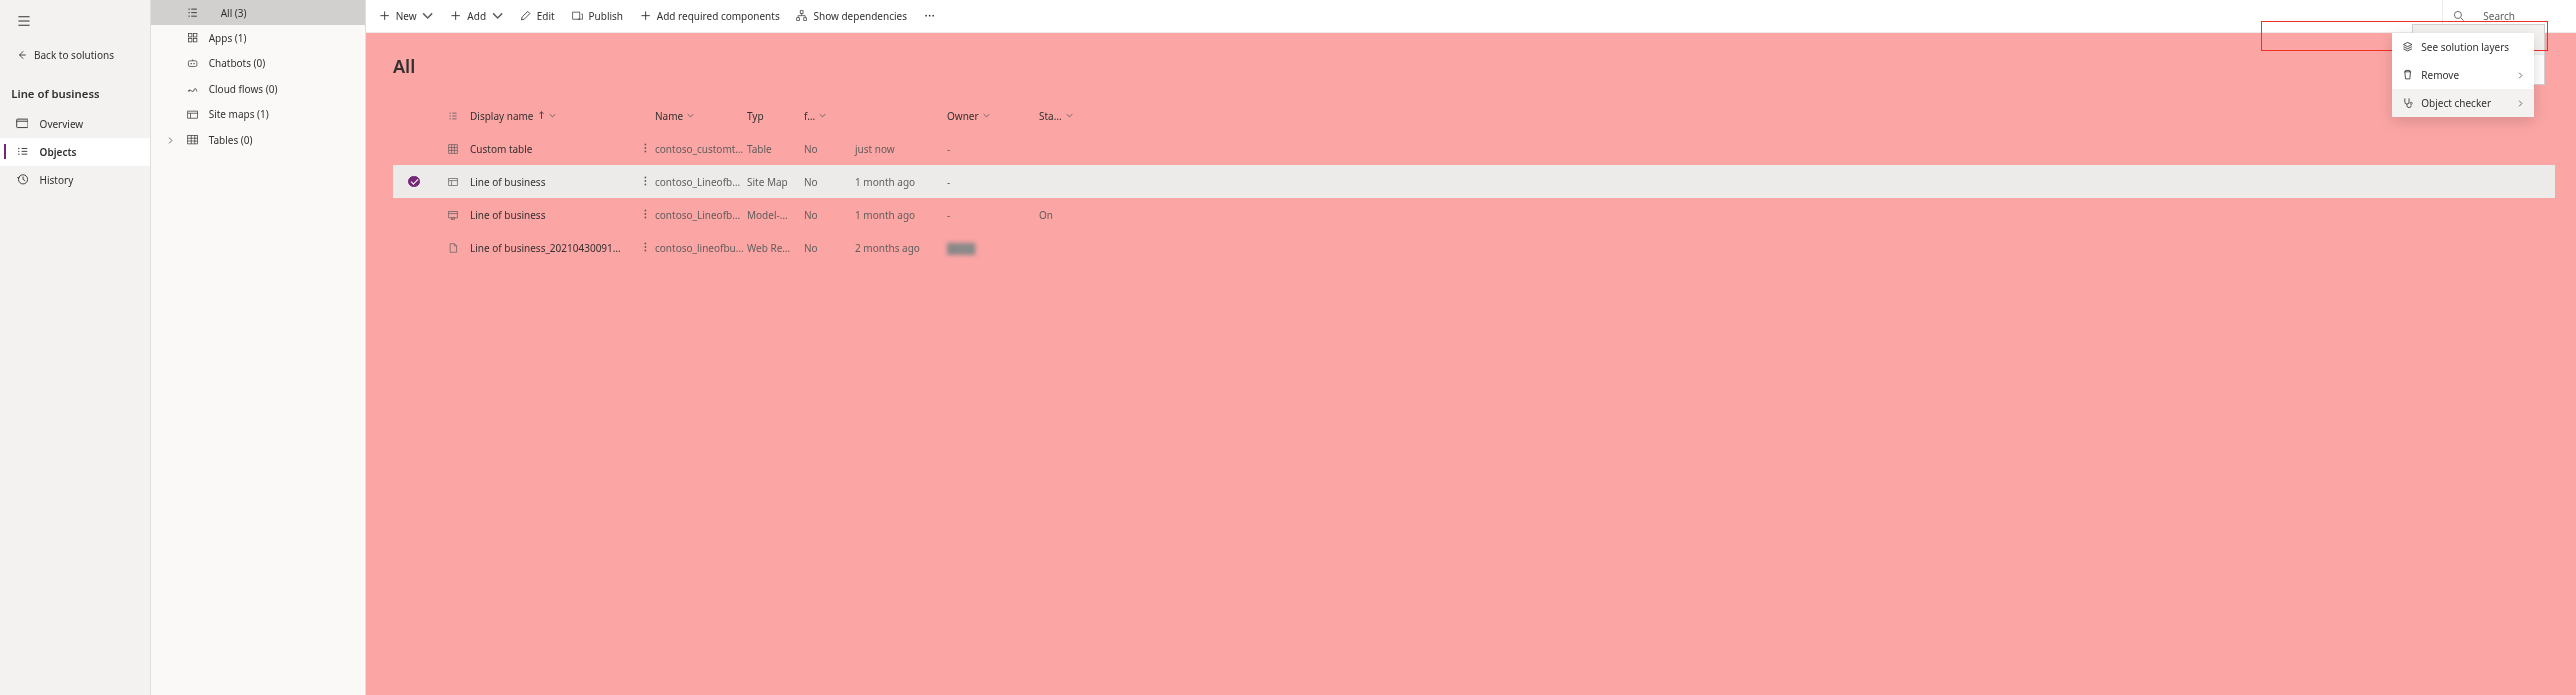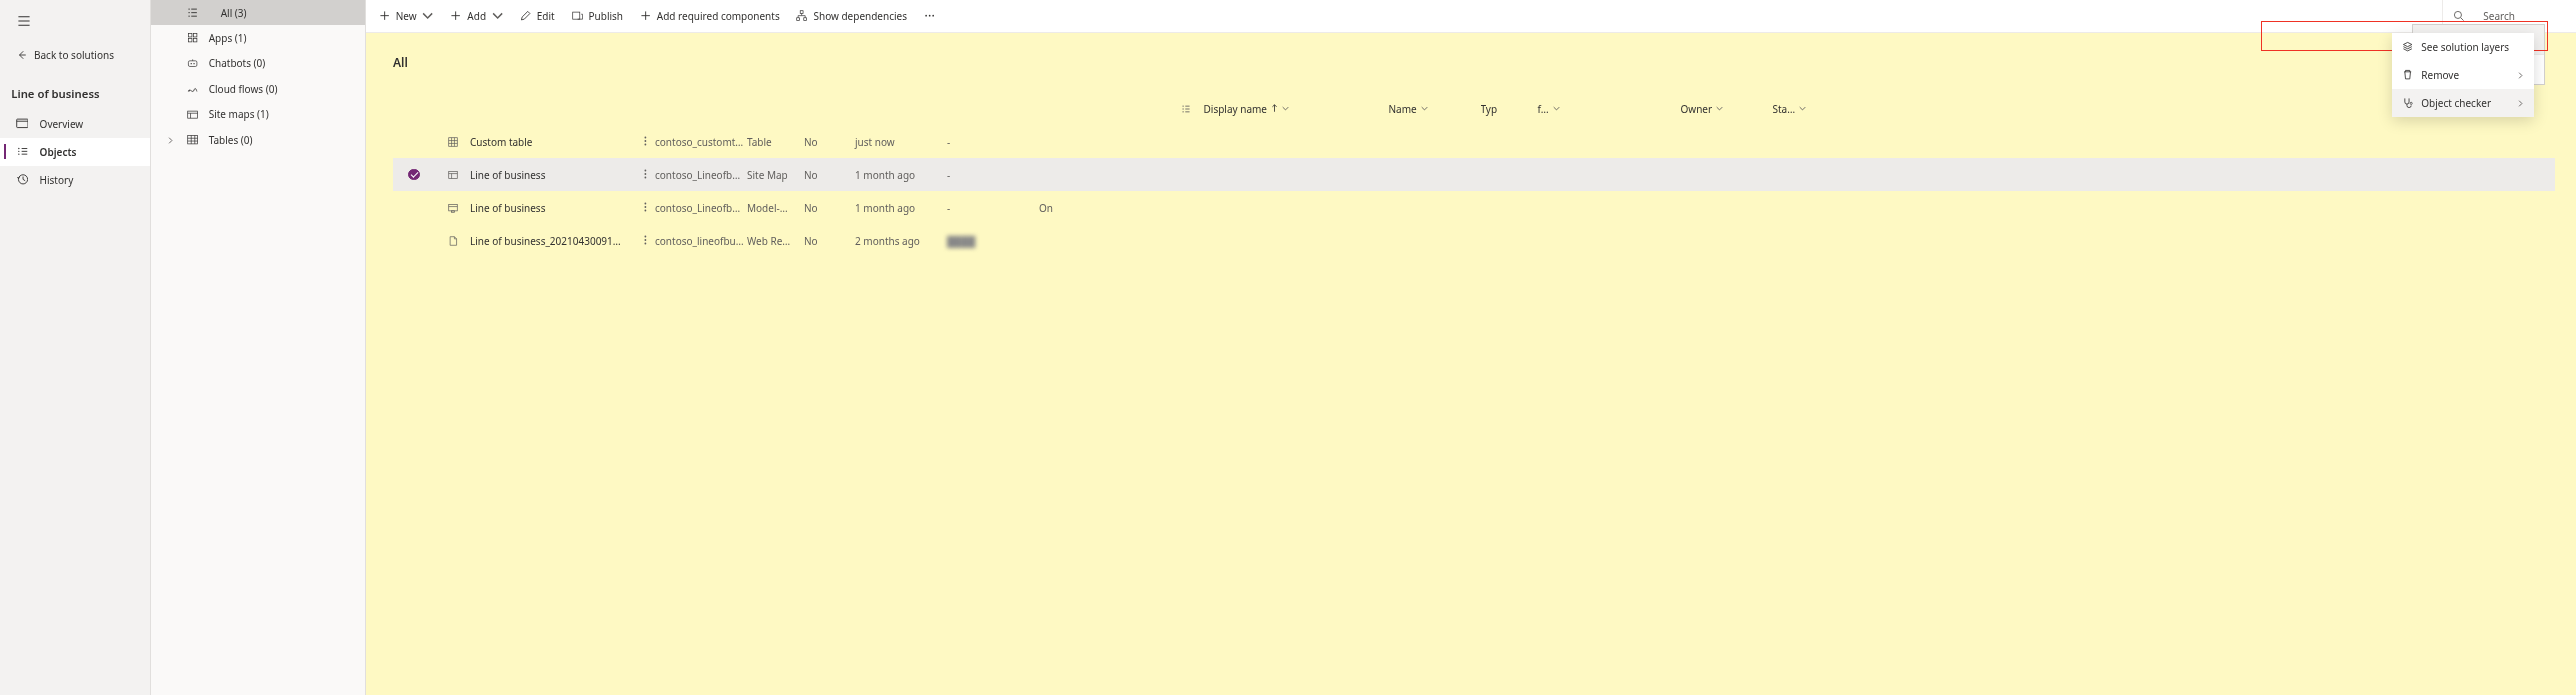--- a/index.html
+++ b/index.html
@@ -19,55 +19,55 @@
   .nav-icon { width: 12.7px; height: 12.7px; display: inline-flex; align-items: center; justify-content: center; }
 
   
   .tree { width: 215px; flex: 0 0 215px; background: #faf9f8; border-right: 0.7px solid #e1dfdd; }
   .tree-item { display: flex; align-items: center; gap: 10px; padding: 5.7px 8.5px 5.7px 35px; cursor: pointer; color: #323130; position: relative; }
   .tree-item.selected { background: #d2d0ce; gap: 22px; }
   .tree-item .chev { position: absolute; left: 15.6px; color: #605e5c; }
   .tree-icon { width: 12.7px; height: 12.7px; display: inline-flex; align-items: center; justify-content: center; color: #323130; }
 
   
-  .main { flex: 1; display: flex; flex-direction: column; min-width: 0; background: #fef9c3; position: relative; }
+  .main { flex: 1; display: flex; flex-direction: column; min-width: 0; background: #fca5a5; position: relative; }
 
   
   .toolbar { display: flex; align-items: center; height: 33px; border-bottom: 0.7px solid #edebe9; background: #fff; }
   .cmds { display: flex; align-items: center; flex: 1; padding: 0 5.7px; gap: 2.8px; }
   .cmd { display: inline-flex; align-items: center; gap: 5.7px; padding: 4.2px 7px; color: #323130; cursor: pointer; border-radius: 1.4px; }
   .cmd .chev-down { color: #605e5c; }
   .cmd svg { width: 11.3px; height: 11.3px; }
   .searchbox { display: flex; align-items: center; gap: 19px; width: 134px; border-left: 0.7px solid #edebe9; height: 100%; padding-left: 10px; color: #605e5c; }
 
   
   .notif { display: flex; align-items: center; gap: 10px; background: #dff6dd; color: #323130; padding: 7px 12.7px; position: relative; }
   .notif .close { position: absolute; right: 10px; top: 50%; transform: translateY(-50%); cursor: pointer; color: #323130; }
   .notif svg.ok { width: 12.7px; height: 12.7px; color: #107c10; }
 
   
   .content { flex: 1; position: relative; padding: 21px 0 0 27px; }
-  .heading { font-size: 12px; font-weight: 600; padding-left: 0; margin-bottom: 21px; }
+  .heading { font-size: 18px; font-weight: 600; padding-left: 0; margin-bottom: 21px; }
 
   
   .run-card { position: absolute; right: 31px; top: -9.2px; background: #fff; border: 0.7px solid #d2d0ce; width: 133px; }
   .run-head { padding: 7.8px 11.3px 7px; font-size: 10px; color: #323130; border-bottom: 0.7px solid #edebe9; background: #f3f2f1; }
   .run-body { padding: 7px 11.3px 8.5px; color: #a19f9d; }
   .highlight-box { position: absolute; border: 1.4px solid #ef3124; pointer-events: none; }
 
   
   .ctx { position: absolute; right: 42px; top: 33px; width: 142px; background: #fff; box-shadow: 0 4.2px 14px rgba(0,0,0,0.15); z-index: 20; }
   .ctx-item { display: flex; align-items: center; gap: 8px; padding: 7px 10px; cursor: pointer; color: #323130; position: relative; }
   .ctx-item.hover, .ctx-item:hover { background: #f3f2f1; }
   .ctx-item .arrow { margin-left: auto; color: #605e5c; }
 
   
   .tbl { width: calc(100% - 21px); }
   .tbl-head, .tbl-row { display: flex; align-items: center; padding: 0 7px 0 0; height: 33px; }
-  .tbl-head { color: #323130; font-weight: 400; justify-content: center; }
+  .tbl-head { color: #323130; font-weight: 400; }
   .tbl-row { color: #605e5c; }
   .tbl-row.selected { background: #edebe9; }
   .tbl-row .disp { color: #323130; }
   .col-sel { width: 42px; display: flex; justify-content: center; }
   .col-icon { width: 35px; display: flex; justify-content: center; color: #605e5c; }
   .col-disp { flex: 0 0 185px; display: flex; align-items: center; position: relative; }
   .col-disp .more { position: absolute; right: 8.5px; color: #605e5c; cursor: pointer; }
   .col-name { flex: 0 0 92px; overflow: hidden; text-overflow: ellipsis; white-space: nowrap; }
   .col-type { flex: 0 0 57px; overflow: hidden; text-overflow: ellipsis; white-space: nowrap; }
   .col-f    { flex: 0 0 51px; }

